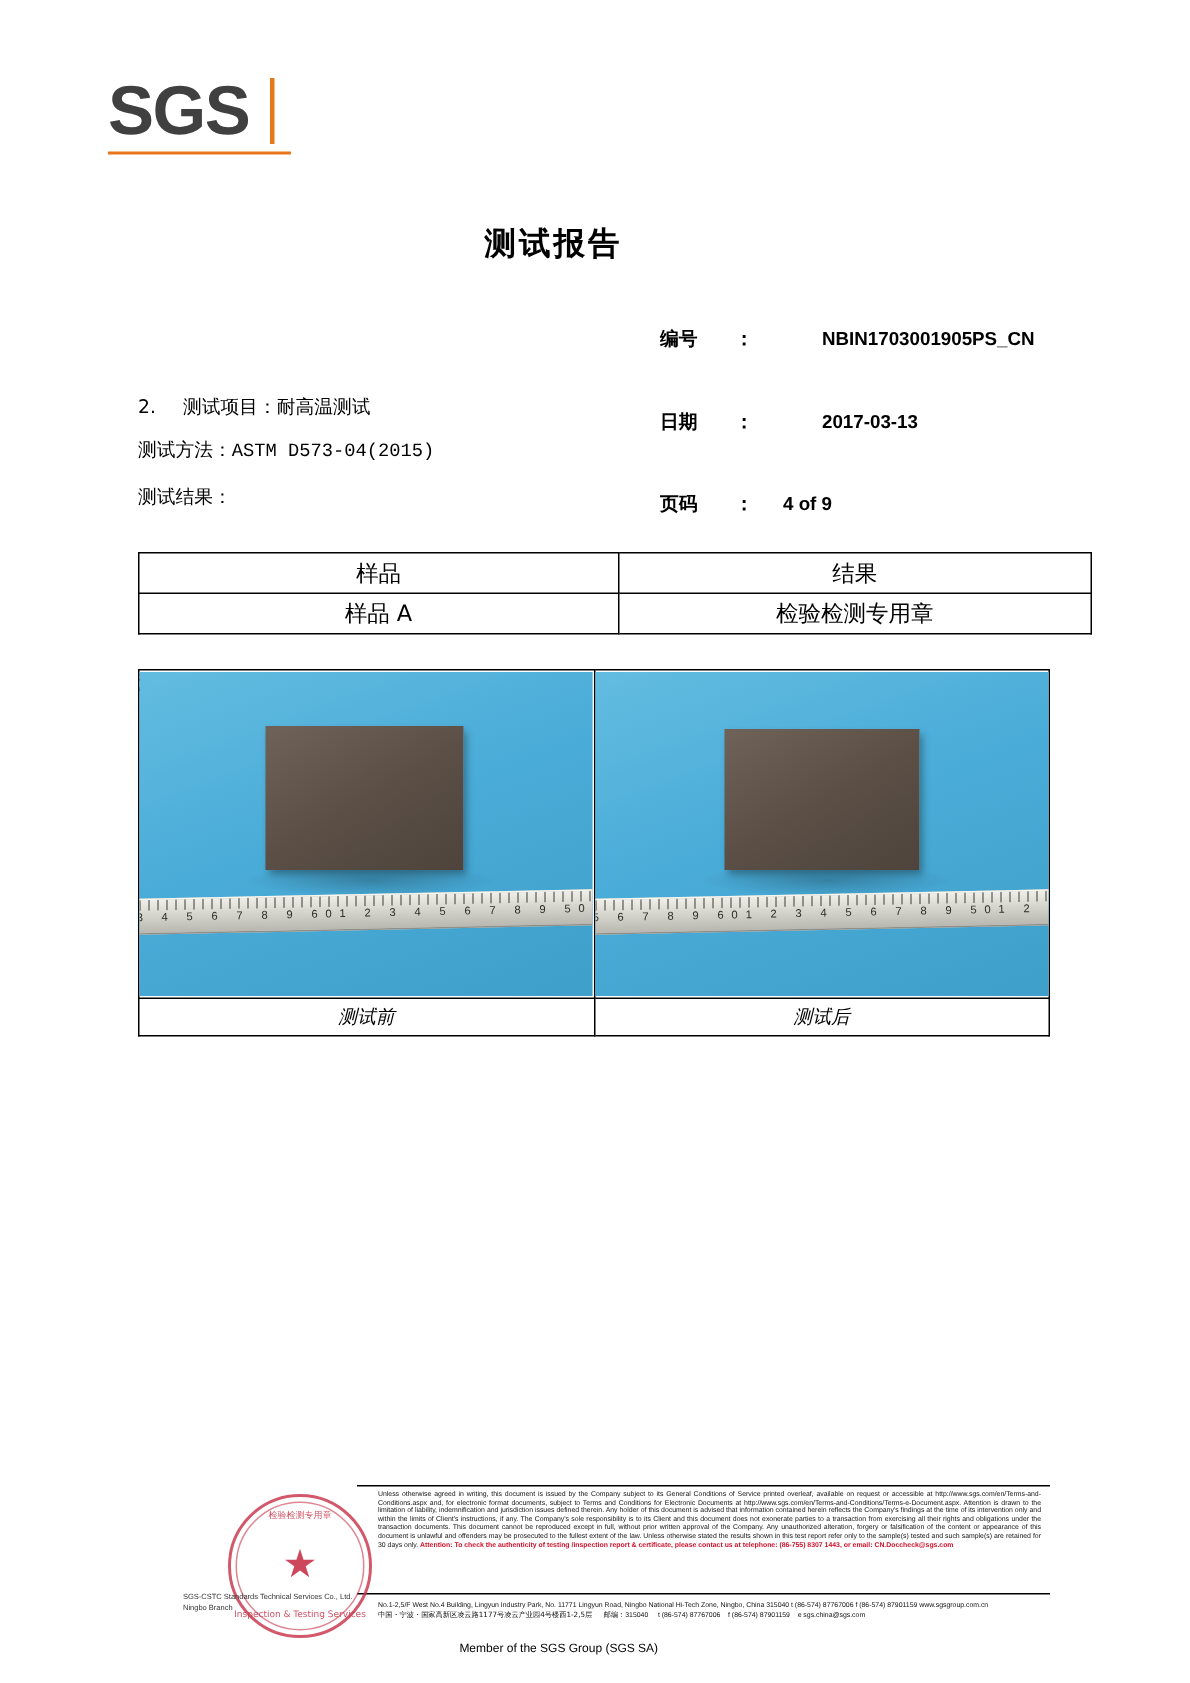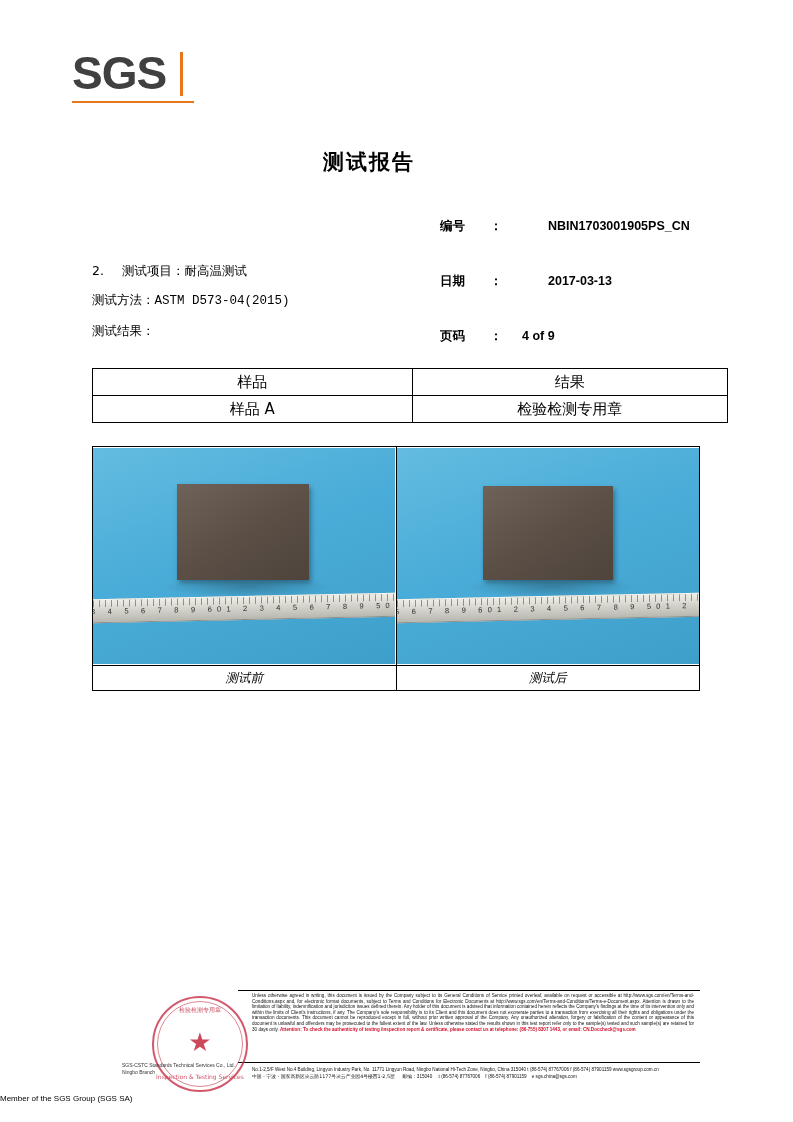--- a/index.html
+++ b/index.html
@@ -281,21 +281,21 @@
     font-size: 4.6px;
     line-height: 7px;
     color: #111;
   }
   .footer-addr .cnline { font-family: "DejaVu Sans", sans-serif; font-size: 4.8px; }
   .member {
     position: absolute;
     left: 0;
     top: 1094px;
     width: 745px;
-    text-align: left;
+    text-align: center;
     font-family: "Liberation Sans", sans-serif;
     font-size: 8px;
   }
 
   
   .stamp {
     position: absolute;
     left: 152px;
     top: 996px;
     width: 96px;

